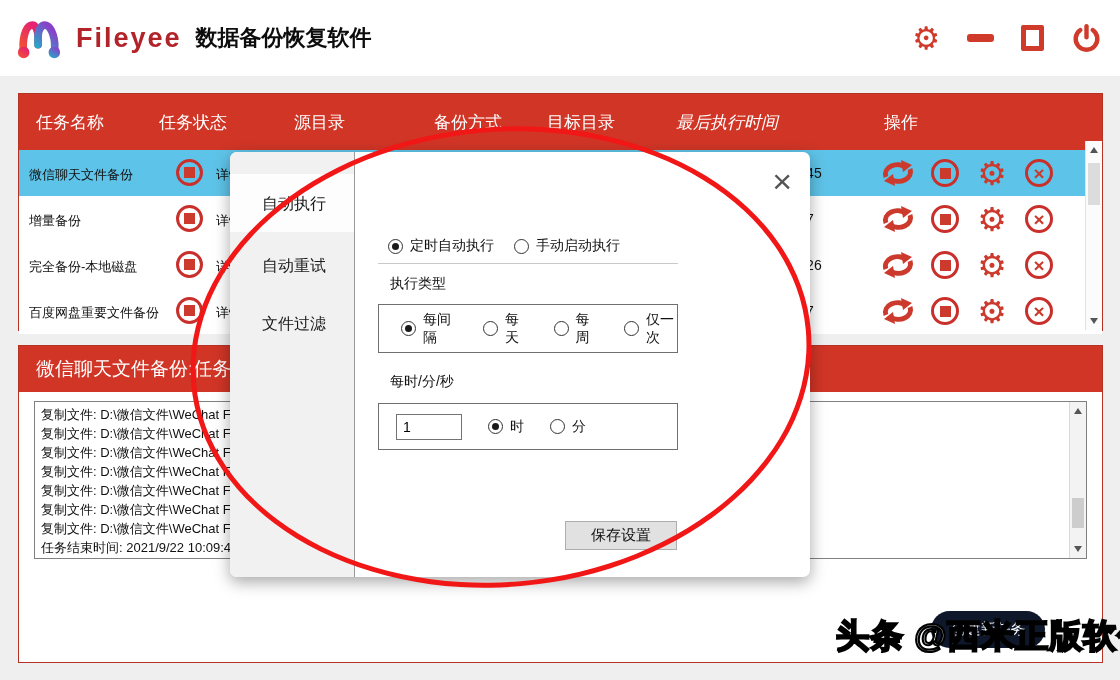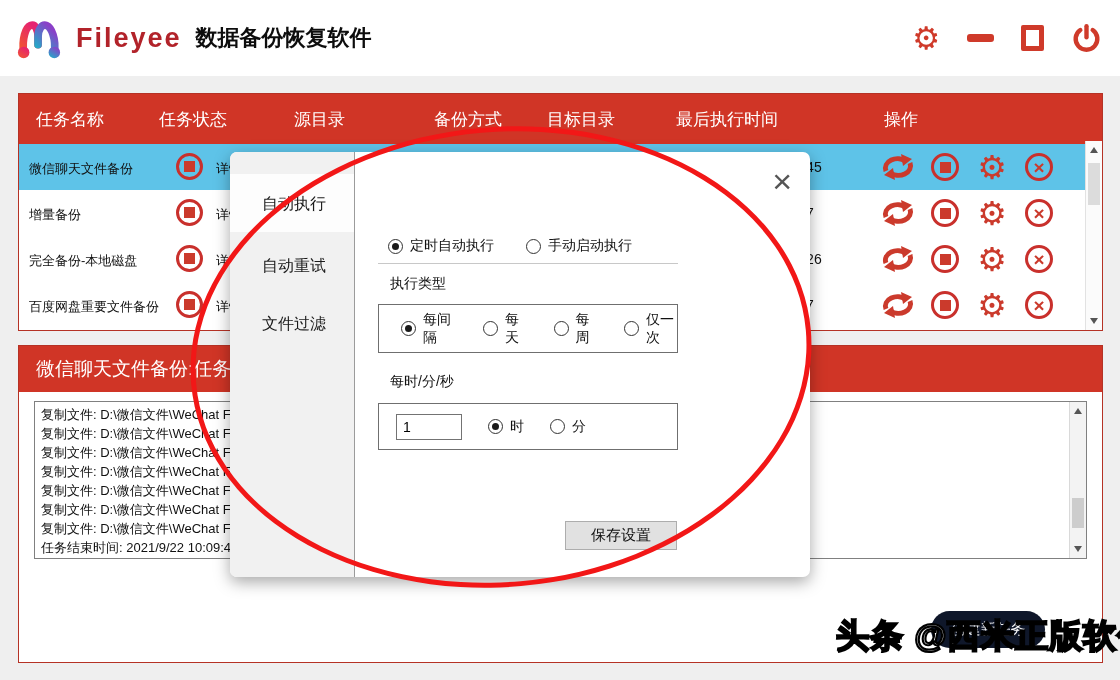--- a/index.html
+++ b/index.html
@@ -15,23 +15,23 @@
   .brand-wrap { position:absolute; left:16px; top:0; height:76px; display:flex; align-items:center; gap:14px; }
   .brand-name { font-size:27px; font-weight:bold; color:#b2232a; letter-spacing:2px; }
   .app-title { font-size:22px; font-weight:600; color:#0d0d0d; }
   .win-controls { position:absolute; right:18px; top:0; height:76px; display:flex; align-items:center; gap:27px; }
   .gear-glyph { font-size:31px; color:#cf3a2a; line-height:1; cursor:default; }
   .min-bar { width:27px; height:8px; background:#cf3a2a; border-radius:3px; }
   .max-box { width:23px; height:26px; border:5px solid #cf3a2a; border-radius:2px; }
 
   
   .table-panel { position:absolute; left:18px; top:93px; width:1085px; height:238px; background:#fff; border:1px solid #b53225; z-index:1; }
-  .thead { height:50px; background:#d03526; color:#fff; display:flex; align-items:center; font-size:17px; }
+  .thead { height:56px; background:#d03526; color:#fff; display:flex; align-items:center; font-size:17px; }
   .th1 { width:140px; padding-left:17px; } .th2 { width:135px; } .th3 { width:140px; }
-  .th4 { width:113px; } .th5 { width:129px; } .th6 { width:208px; } .th7 { flex:1; }
+  .th4 { width:113px; } .th5 { width:129px; } .th6 { width:208px;font-style:italic; } .th7 { flex:1; }
   .trow { position:relative; height:46px; background:#fff; font-size:13px; }
   .trow.sel { background:#5ec3e8; }
   .tname { position:absolute; left:10px; top:16px; }
   .stop-ic { position:absolute; left:157px; top:9px; width:27px; height:27px; border:3px solid #c9302c; border-radius:50%; background:transparent; display:flex; align-items:center; justify-content:center; }
   .stop-ic .sq { width:11px; height:11px; background:#cb3a2c; }
   .detail { position:absolute; left:197px; top:16px; color:#111; text-decoration:none; }
   .ttime { position:absolute; left:682px; top:15px; font-size:14px; }
   .ops { position:absolute; left:858px; top:5px; display:flex; align-items:center; gap:5px; }
   .op { width:42px; height:36px; display:flex; align-items:center; justify-content:center; cursor:pointer; }
   .op .stop-ic2 { width:28px; height:28px; border:3px solid #c9302c; border-radius:50%; display:flex; align-items:center; justify-content:center; }
@@ -56,21 +56,21 @@
   
   .modal { position:absolute; left:230px; top:152px; width:580px; height:425px; background:#fff; border-radius:7px; box-shadow:0 5px 16px rgba(0,0,0,0.35); z-index:10; }
   .modal-side { position:absolute; left:0; top:0; bottom:0; width:125px; background:#f1f1f1; border-right:1px solid #9b9b9b; border-radius:7px 0 0 7px; }
   .side-sel { position:absolute; left:0; top:22px; width:124px; height:58px; background:#fdfdfd; }
   .side-tab { position:absolute; left:32px; font-size:16px; color:#1a1a1a; cursor:pointer; }
   .tab1 { top:42px; } .tab2 { top:104px; } .tab3 { top:162px; }
   .modal-close { position:absolute; right:18px; top:12px; font-size:34px; font-weight:300; color:#555; line-height:1; cursor:pointer; }
   .radio { width:15px; height:15px; border:1px solid #333; border-radius:50%; background:#fff; display:inline-block; position:relative; flex:none; }
   .radio.checked::after { content:""; position:absolute; left:3px; top:3px; width:7px; height:7px; background:#1a1a1a; border-radius:50%; }
   .ritem { display:flex; align-items:center; gap:7px; font-size:14px; }
-  .mode-row { position:absolute; left:158px; top:85px; display:flex; align-items:flex-end; gap:32px; }
+  .mode-row { position:absolute; left:158px; top:85px; display:flex; align-items:flex-end; gap:20px; }
   .mdivider { position:absolute; left:148px; width:300px; top:111px; border-top:1px solid #c8c8c8; }
   .mlabel { position:absolute; left:160px; font-size:14px; color:#111; }
   .lab-type { top:123px; } .lab-interval { top:221px; }
   .gbox { position:absolute; left:148px; width:300px; border:1px solid #6f6f6f; background:#fff; display:flex; align-items:center; }
   .box-type { top:152px; height:49px; padding-left:22px; gap:29px; }
   .box-interval { top:251px; height:47px; padding-left:17px; gap:26px; }
   .num-input { width:66px; height:26px; border:1px solid #737373; font-size:14px; padding-left:6px; font-family:inherit; }
   .save-btn { position:absolute; left:335px; top:369px; width:112px; height:29px; background:#e1e1e1; border:1px solid #adadad; font-size:15px; font-family:inherit; color:#111; cursor:pointer; }
 
   

